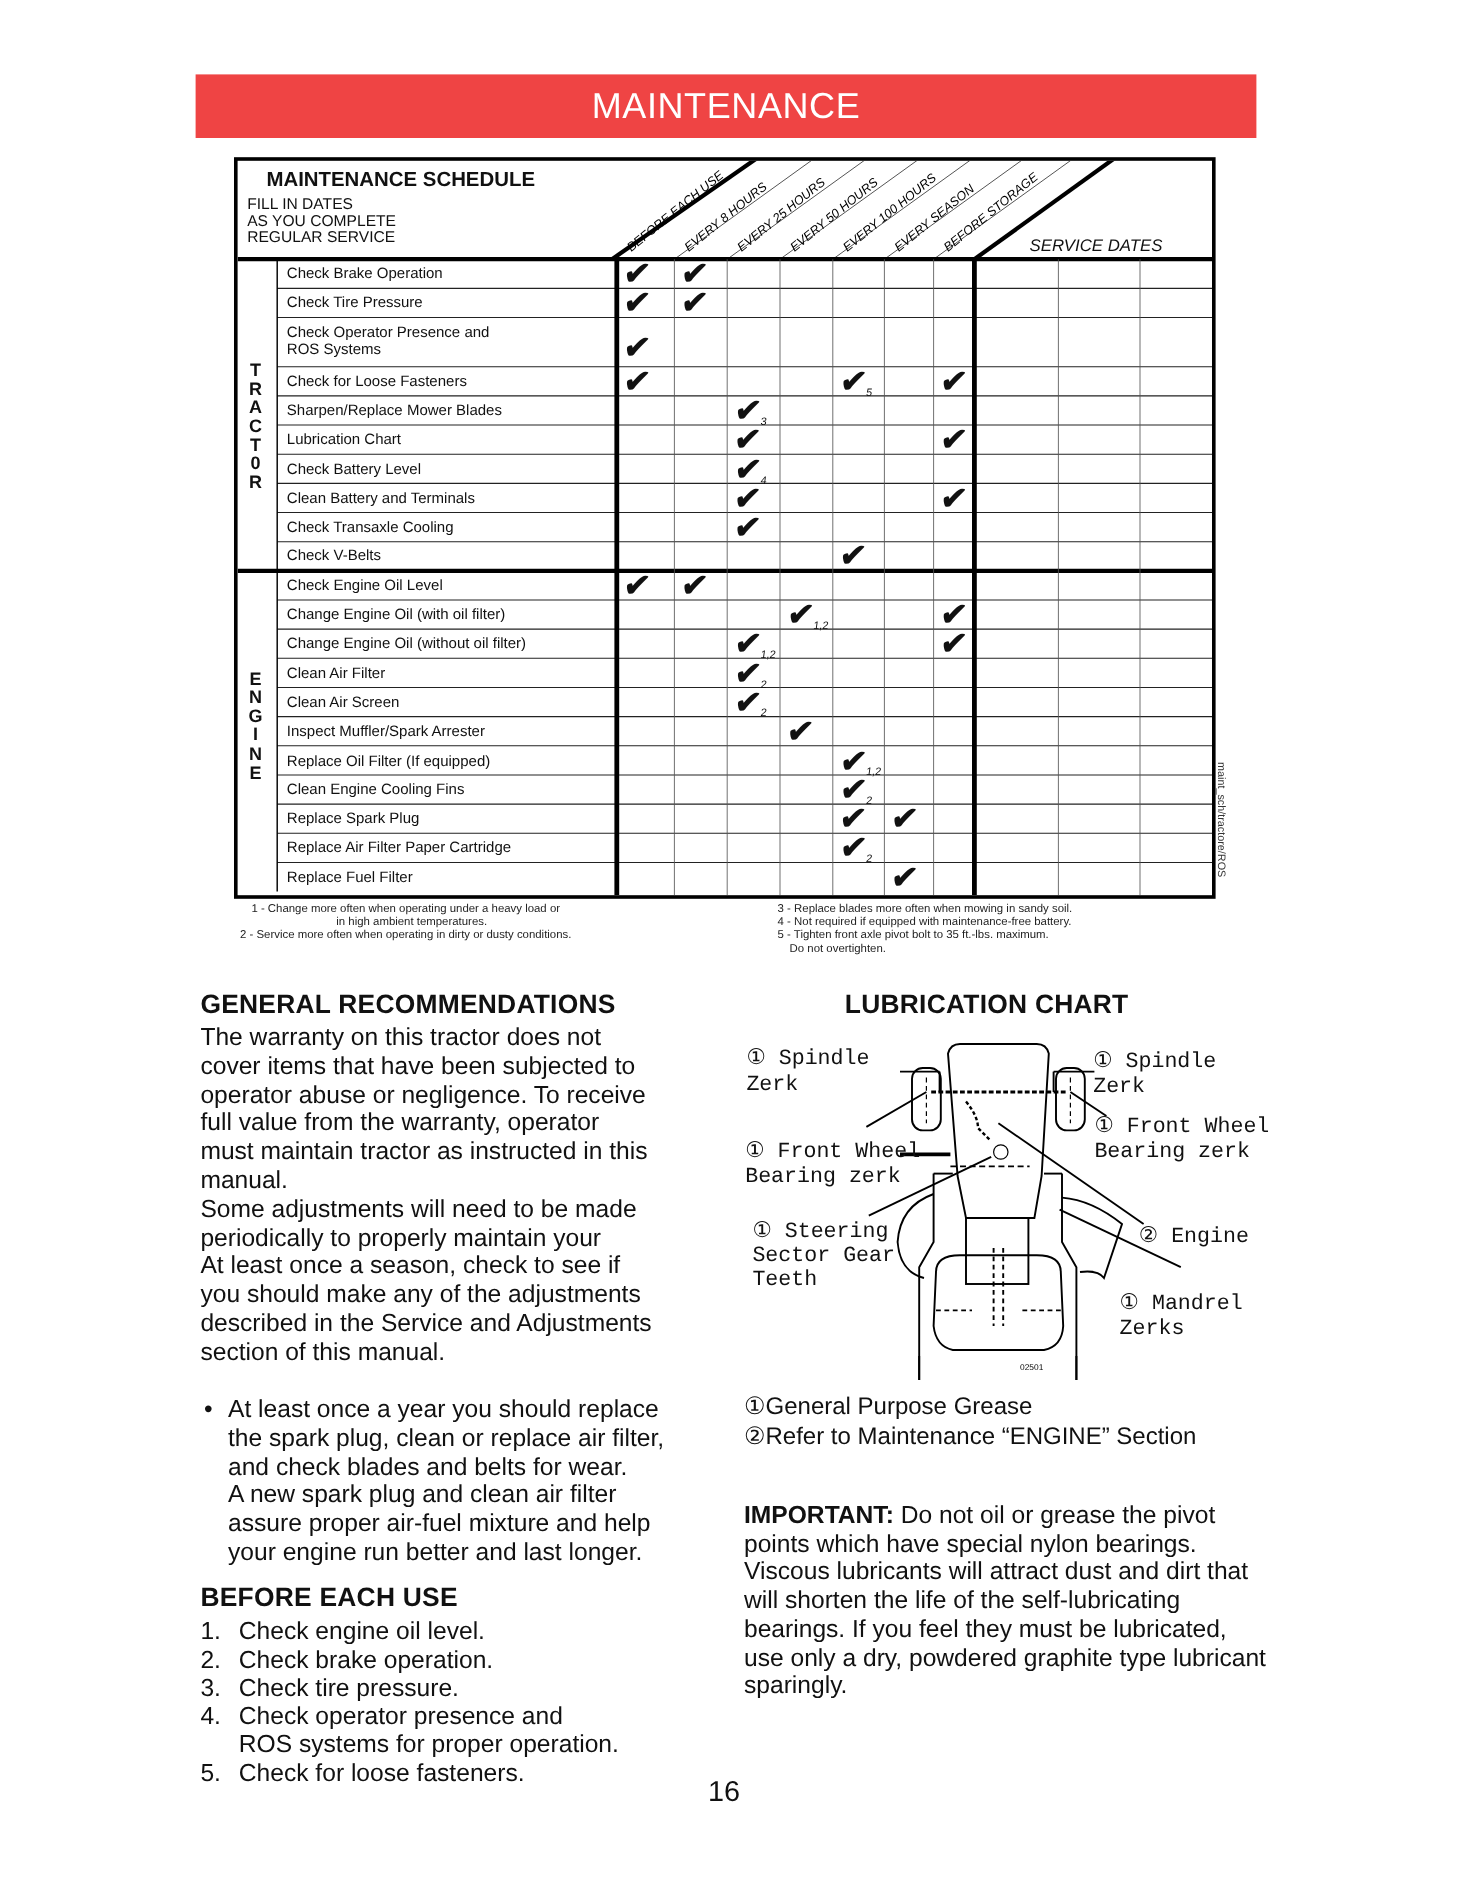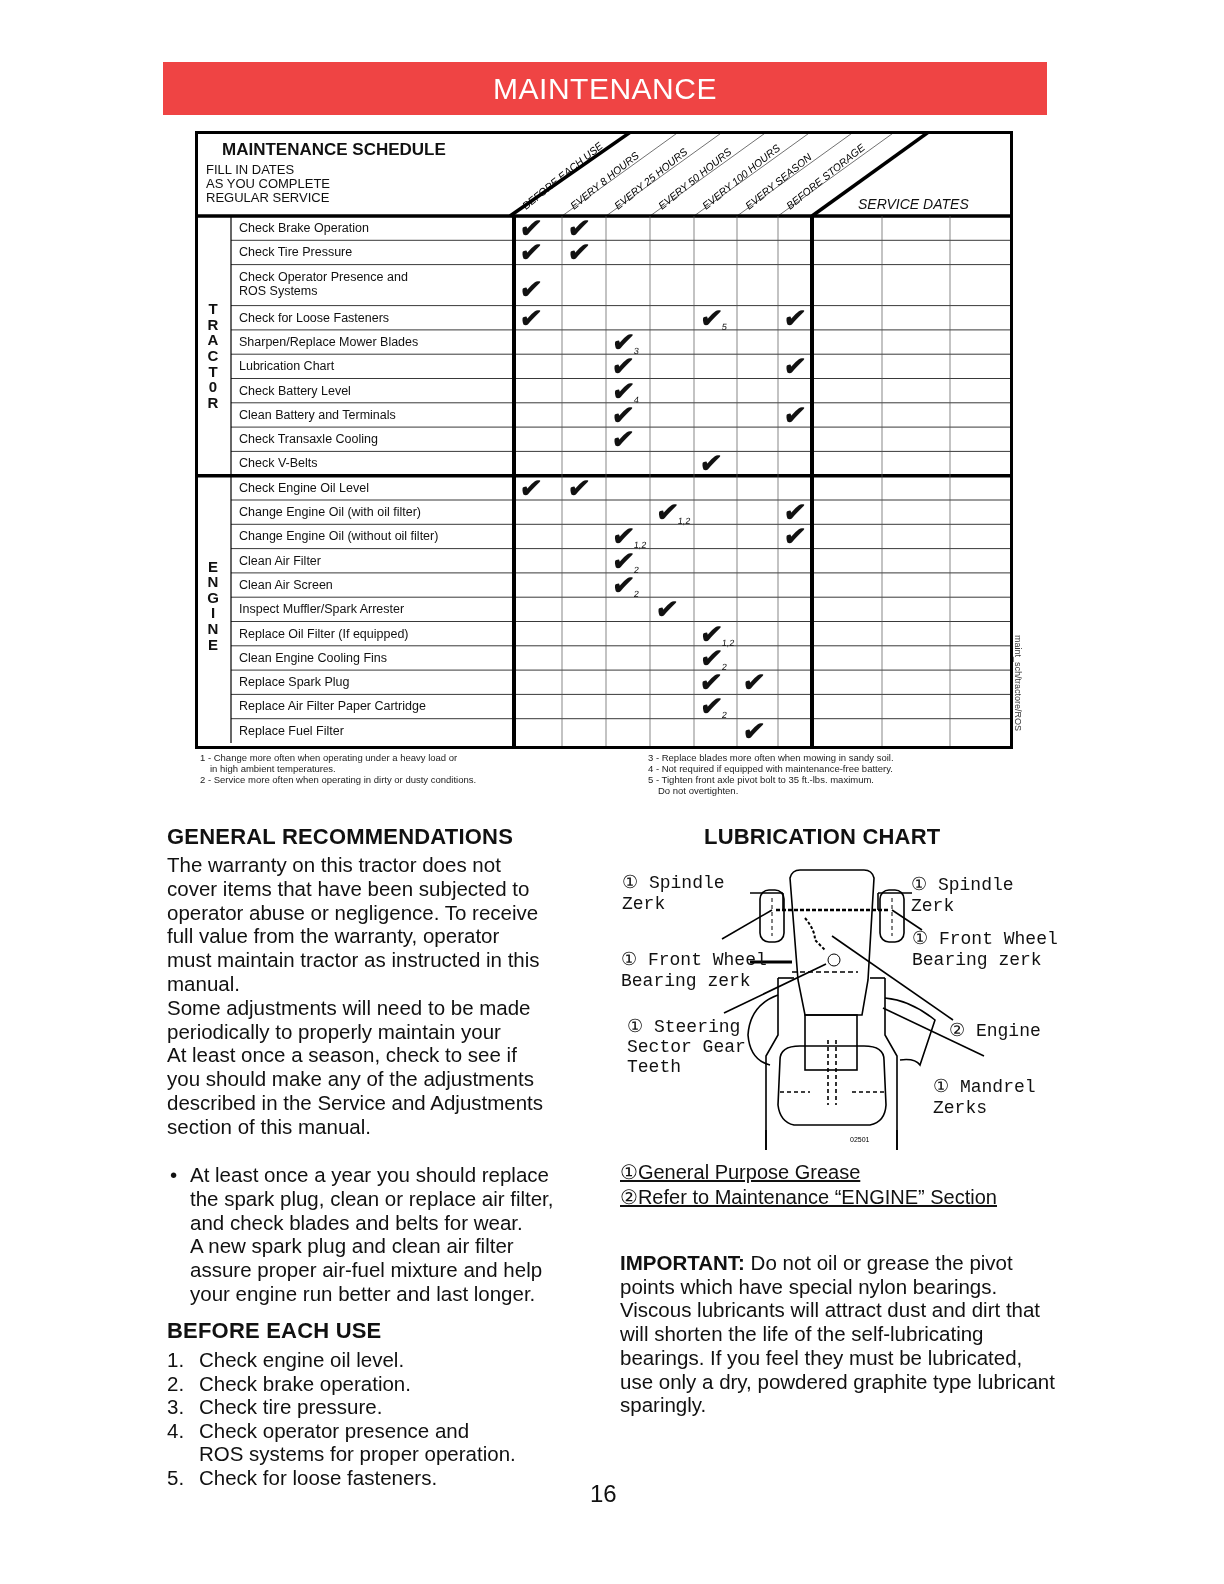--- a/index.html
+++ b/index.html
@@ -163,21 +163,21 @@
         <div>N</div>
         <div>G</div>
         <div>I</div>
         <div>N</div>
         <div>E</div>
       </div>
     </div>
 </div>
 <div class="sidenote">maint_sch/tractore/ROS</div>
 
-<div class="fn" style="left:200px;top:752px;">
+<div class="fn" style="left:200px;top:752px;text-align:center;">
   <div>1 - Change more often when operating under a heavy load or</div>
   <div style="padding-left:10px">in high ambient temperatures.</div>
   <div>2 - Service more often when operating in dirty or dusty conditions.</div>
 </div>
 <div class="fn" style="left:648px;top:752px;">
   <div>3 - Replace blades more often when mowing in sandy soil.</div>
   <div>4 - Not required if equipped with maintenance-free battery.</div>
   <div>5 - Tighten front axle pivot bolt to 35 ft.-lbs. maximum.</div>
   <div style="padding-left:10px">Do not overtighten.</div>
 </div>
@@ -283,20 +283,20 @@
     <div>① Steering</div>
     <div>Sector Gear</div>
     <div>Teeth</div>
   </div>
 <div class="lub-lbl" style="left:949px;top:1021px;">② Engine</div>
 <div class="lub-lbl" style="left:933px;top:1077px;">
     <div>① Mandrel</div>
     <div>Zerks</div>
   </div>
 
-<div class="legend" style="top:1160px;text-decoration:underline;">
+<div class="legend" style="top:1160px;">
   <div>①General Purpose Grease</div>
   <div>②Refer to Maintenance “ENGINE” Section</div>
 </div>
 
 <p class="important"><b>IMPORTANT:</b><span>  Do not oil or grease the pivot points which have special nylon bearings.  Viscous lubricants will attract dust and dirt that will shorten the life of the self-lubricating bearings.  If you feel they must be lubricated, use only a dry, powdered graphite type lubricant sparingly.</span></p>
 
 <div class="pagenum">16</div>
 
 </body></html>

